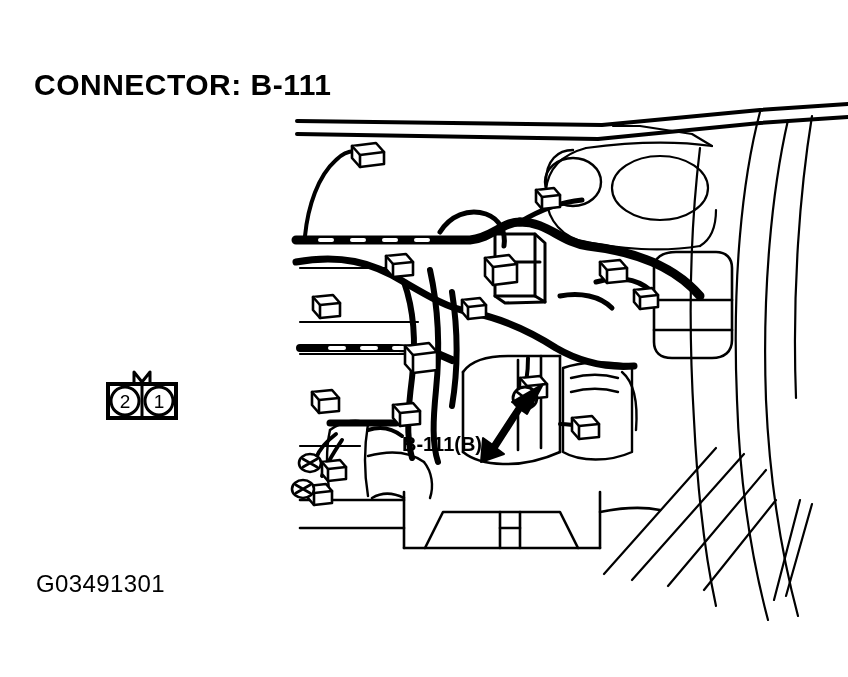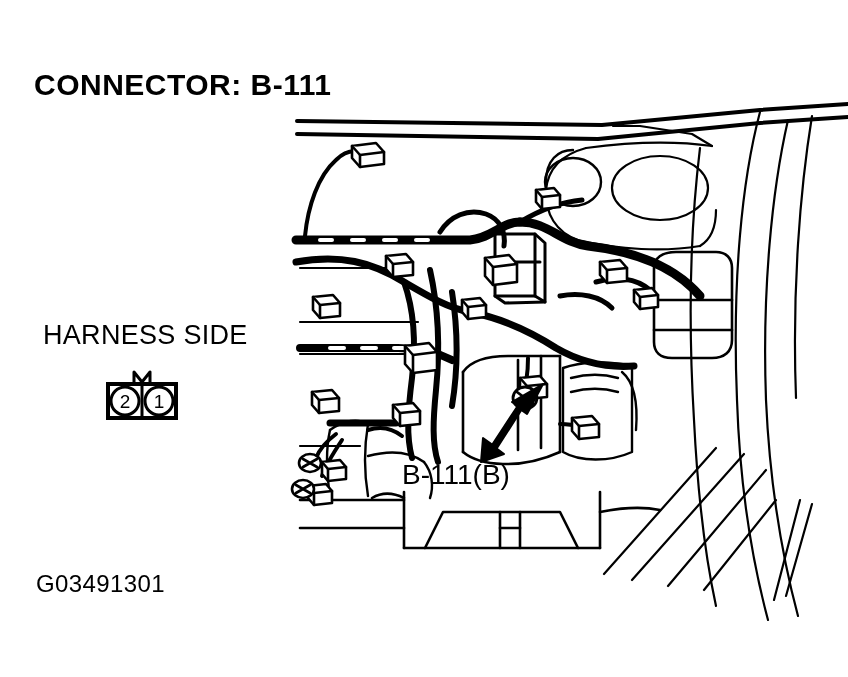--- a/index.html
+++ b/index.html
@@ -37,23 +37,23 @@
     top: 322px;
     font-size: 27px;
     font-weight: normal;
     letter-spacing: 0.3px;
     white-space: nowrap;
     line-height: 1;
   }
   .callout-label {
     position: absolute;
     left: 402px;
-    top: 461px;
-    font-size: 28px;
-    font-weight: normal;
+    top: 434px;
+    font-size: 20px;
+    font-weight: bold;
     letter-spacing: 0px;
     white-space: nowrap;
     line-height: 1;
   }
   .figure-id {
     position: absolute;
     left: 36px;
     top: 572px;
     font-size: 24px;
     font-weight: normal;
@@ -335,21 +335,20 @@
       </g>
 
       <g>
         <path d="M543 384 L512 402 L522 409 L497 448 L483 438 L481 462 L504 454 L492 445 L517 407 L527 414 Z" fill="#000" stroke="#000" stroke-width="2" stroke-linejoin="round"></path>
       </g>
     </svg>
   </div>
 
   <div class="title">CONNECTOR: B-111</div>
 
-  <div class="harness-label">HARNESS SIDE</div>
 
   <div id="pin-diagram">
     <svg width="84" height="54" viewBox="0 0 84 54" xmlns="http://www.w3.org/2000/svg">
 
       <g fill="none" stroke="#000" stroke-width="3" stroke-linejoin="round">
         <path d="M34 18 L34 4 L42 14 L50 4 L50 18"></path>
       </g>
 
       <rect x="8" y="16" width="68" height="34" fill="#fff" stroke="#000" stroke-width="4"></rect>
 

